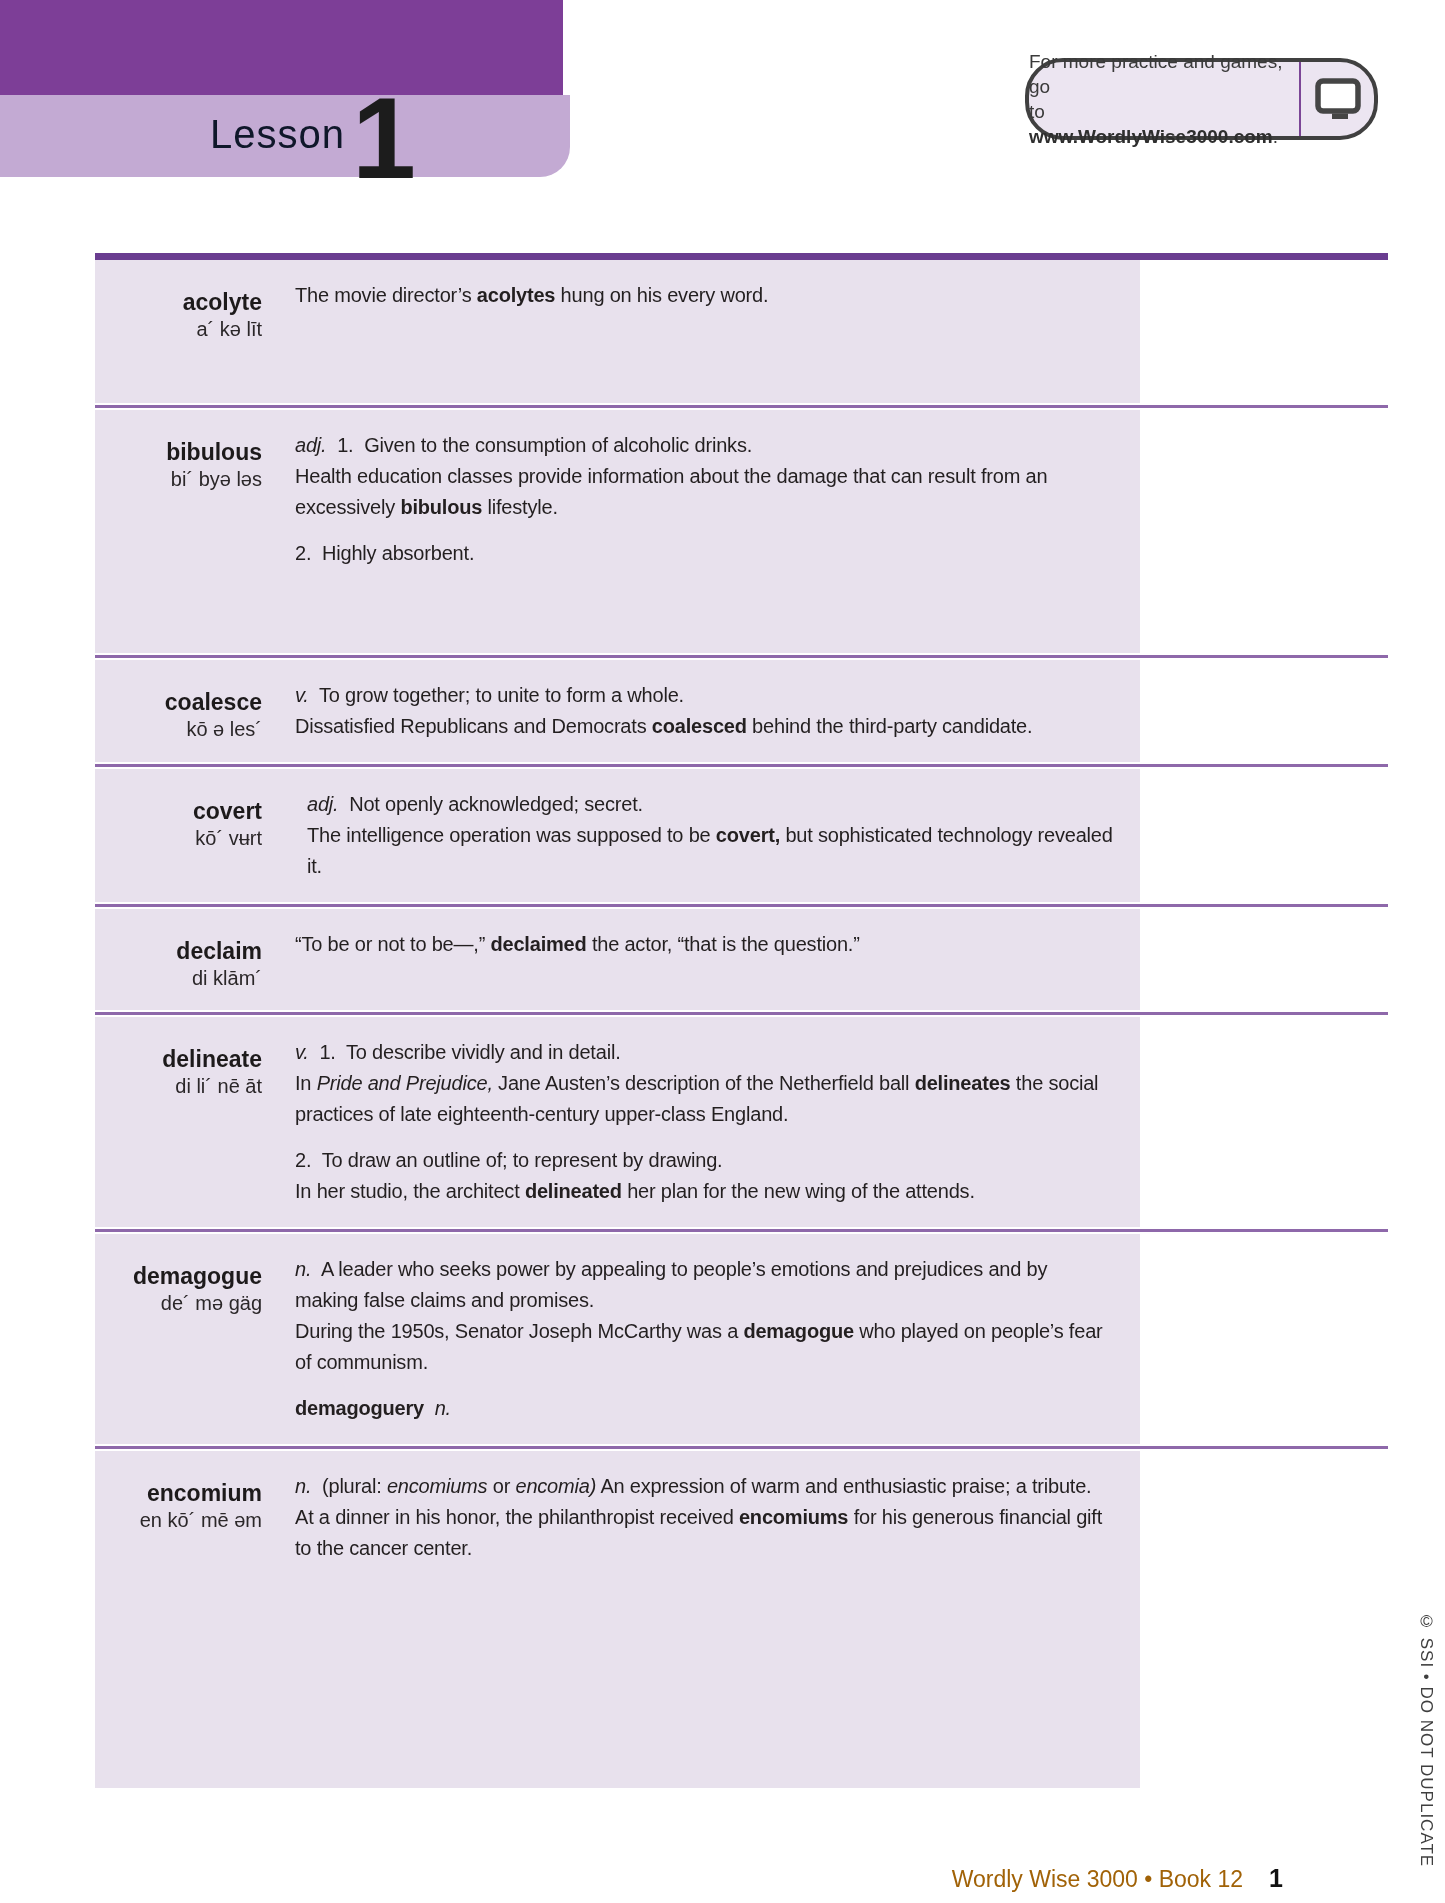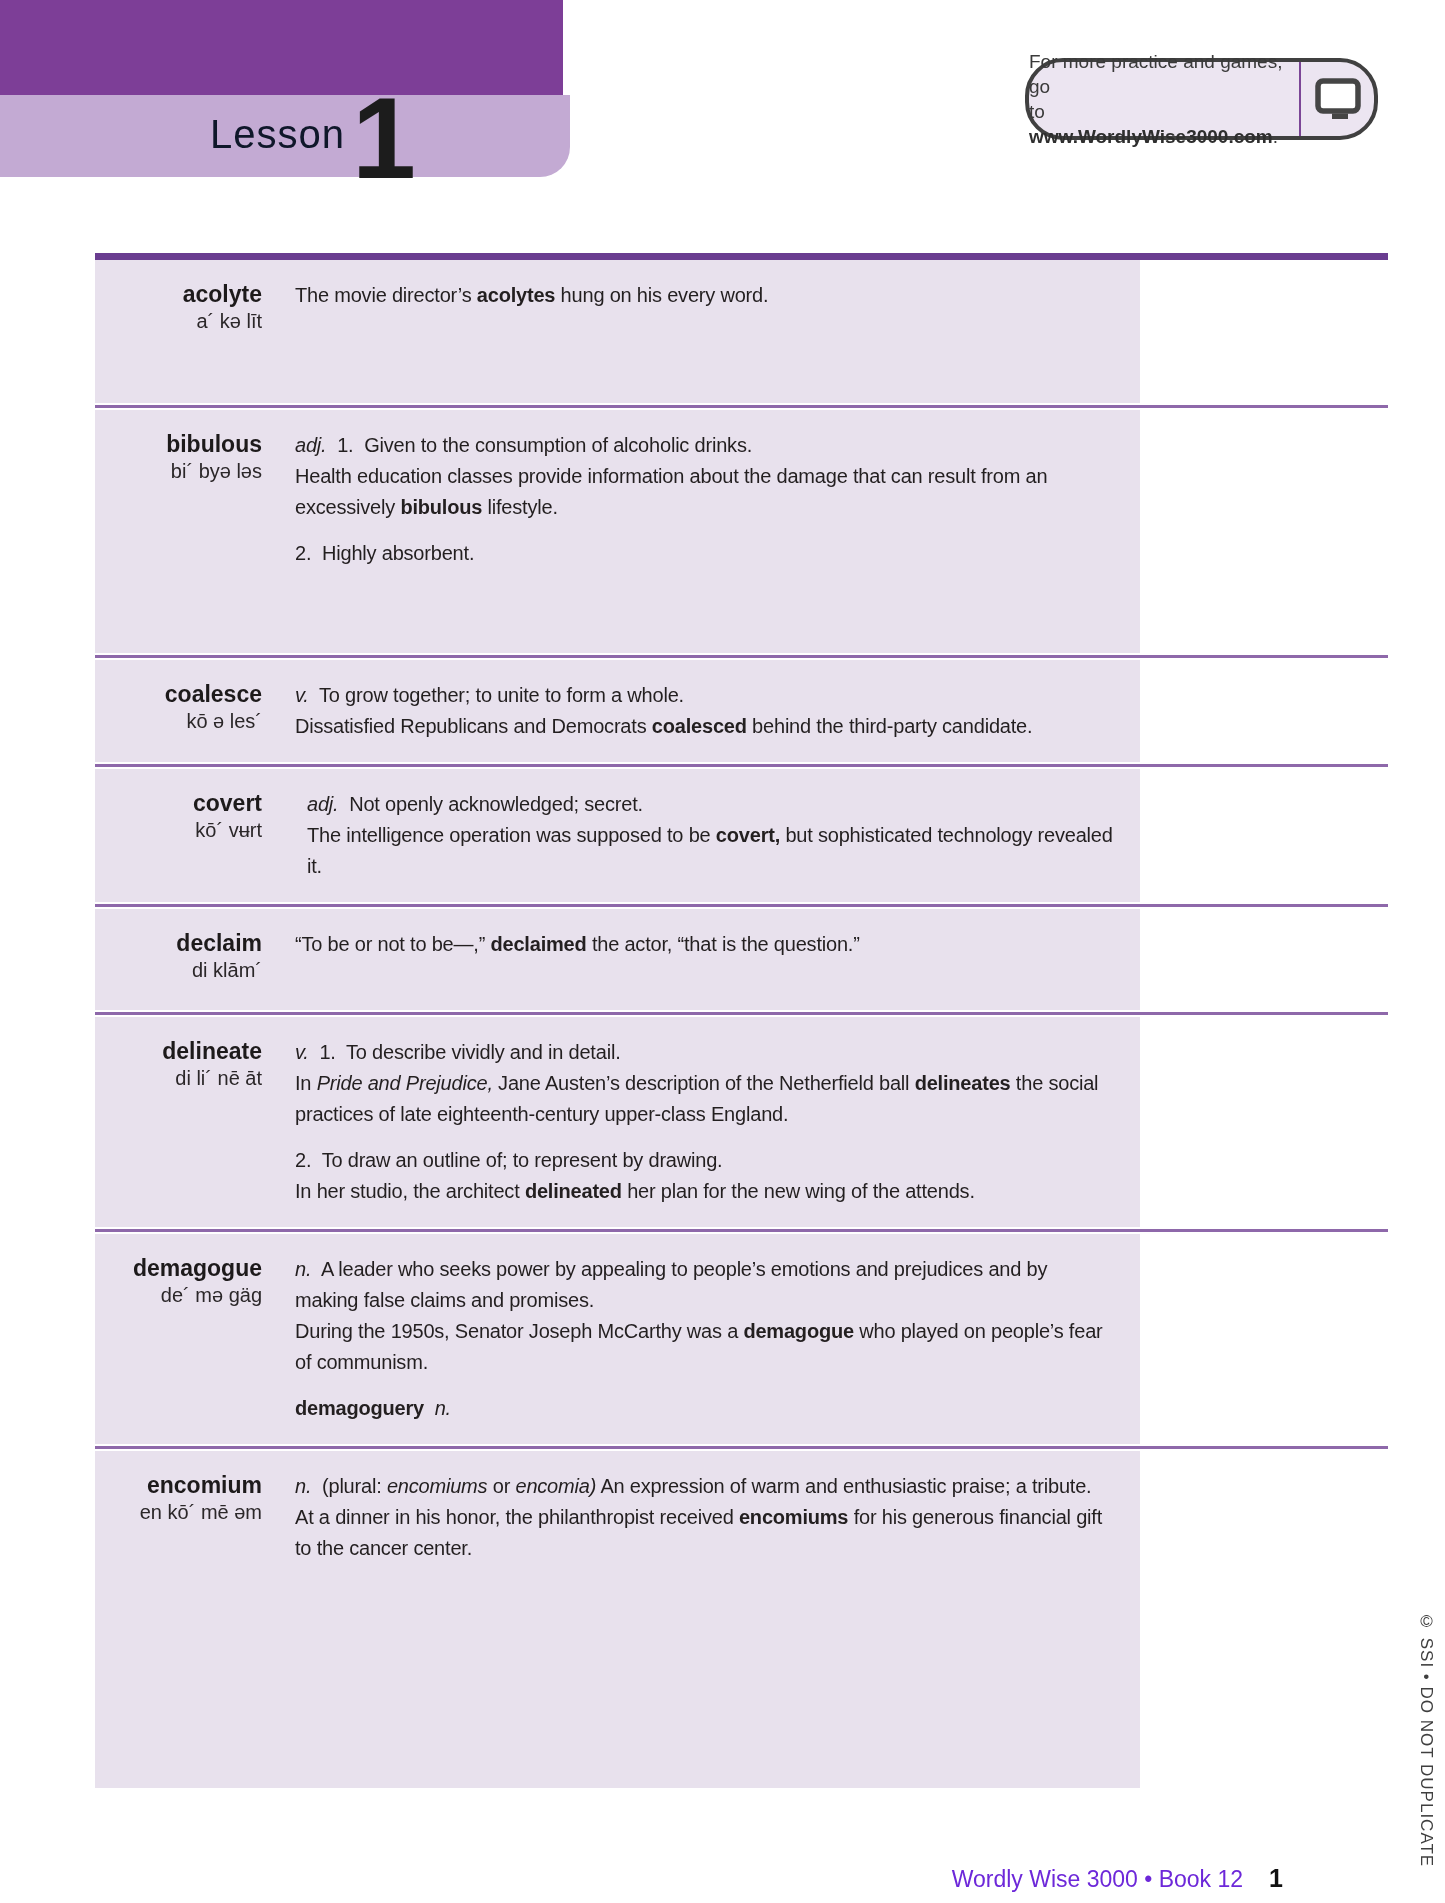--- a/index.html
+++ b/index.html
@@ -25,34 +25,34 @@
   
   .wordlist { position:absolute; top:253px; left:95px; width:1293px; }
   .wl-head { display:flex; align-items:stretch; height:69px; }
   .wl-tab { width:183px; background:#8c4a9e; border-radius:20px 20px 0 0;
     display:flex; align-items:center; justify-content:center; color:#fff; font-weight:bold; font-size:29px; }
   .wl-instr { margin-left:17px; align-self:center; font-weight:bold; font-size:23px; color:#1a1a1a; }
   .wl-rule { height:7px; background:#6a3d90; }
   .wl-entries { display:flex; flex-direction:column; min-height:1517px; }
   .entry { display:flex; width:1045px; background:#e8e1ed; box-sizing:border-box; }
   .entry:last-child { flex:1; }
-  .entry-word { width:167px; flex:0 0 167px; text-align:right; padding-top:20px; }
+  .entry-word { width:167px; flex:0 0 167px; text-align:right; padding-top:20px;margin-top:8px; }
   .headword { font-weight:bold; font-size:23px; line-height:28px; color:#1d1a1b; }
   .pron { font-size:20px; line-height:27px; color:#2b2729; }
   .entry-body { flex:1; padding:20px 25px 20px 33px; font-size:20px; line-height:31px; letter-spacing:-0.2px; }
   .entry-body p { margin:0; }
   .entry-body p.gap { margin-top:15px; }
   .bold { font-weight:bold; }
   .ital { font-style:italic; }
   .sep { height:7px; display:flex; align-items:center; background:#ffffff; }
   .sep-line { width:100%; height:2.5px; background:#8e68aa; }
 
   
   .footer { position:absolute; top:1864px; left:0; width:1283px; display:flex; justify-content:flex-end; align-items:baseline; gap:26px; }
-  .footer-book { font-size:23px; color:#6d28d9; }
+  .footer-book { font-size:23px; color:#a16207; }
   .footer-page { font-size:25px; font-weight:bold; color:#111; }
   .edge-text { position:absolute; top:1612px; left:1416px; writing-mode:vertical-rl; text-orientation:mixed;
     font-size:17px; letter-spacing:1px; color:#3f3f3f; white-space:nowrap; }
 </style>
 </head>
 <body>
 
 <div class="page">
 
   <div class="band-dark"></div>

